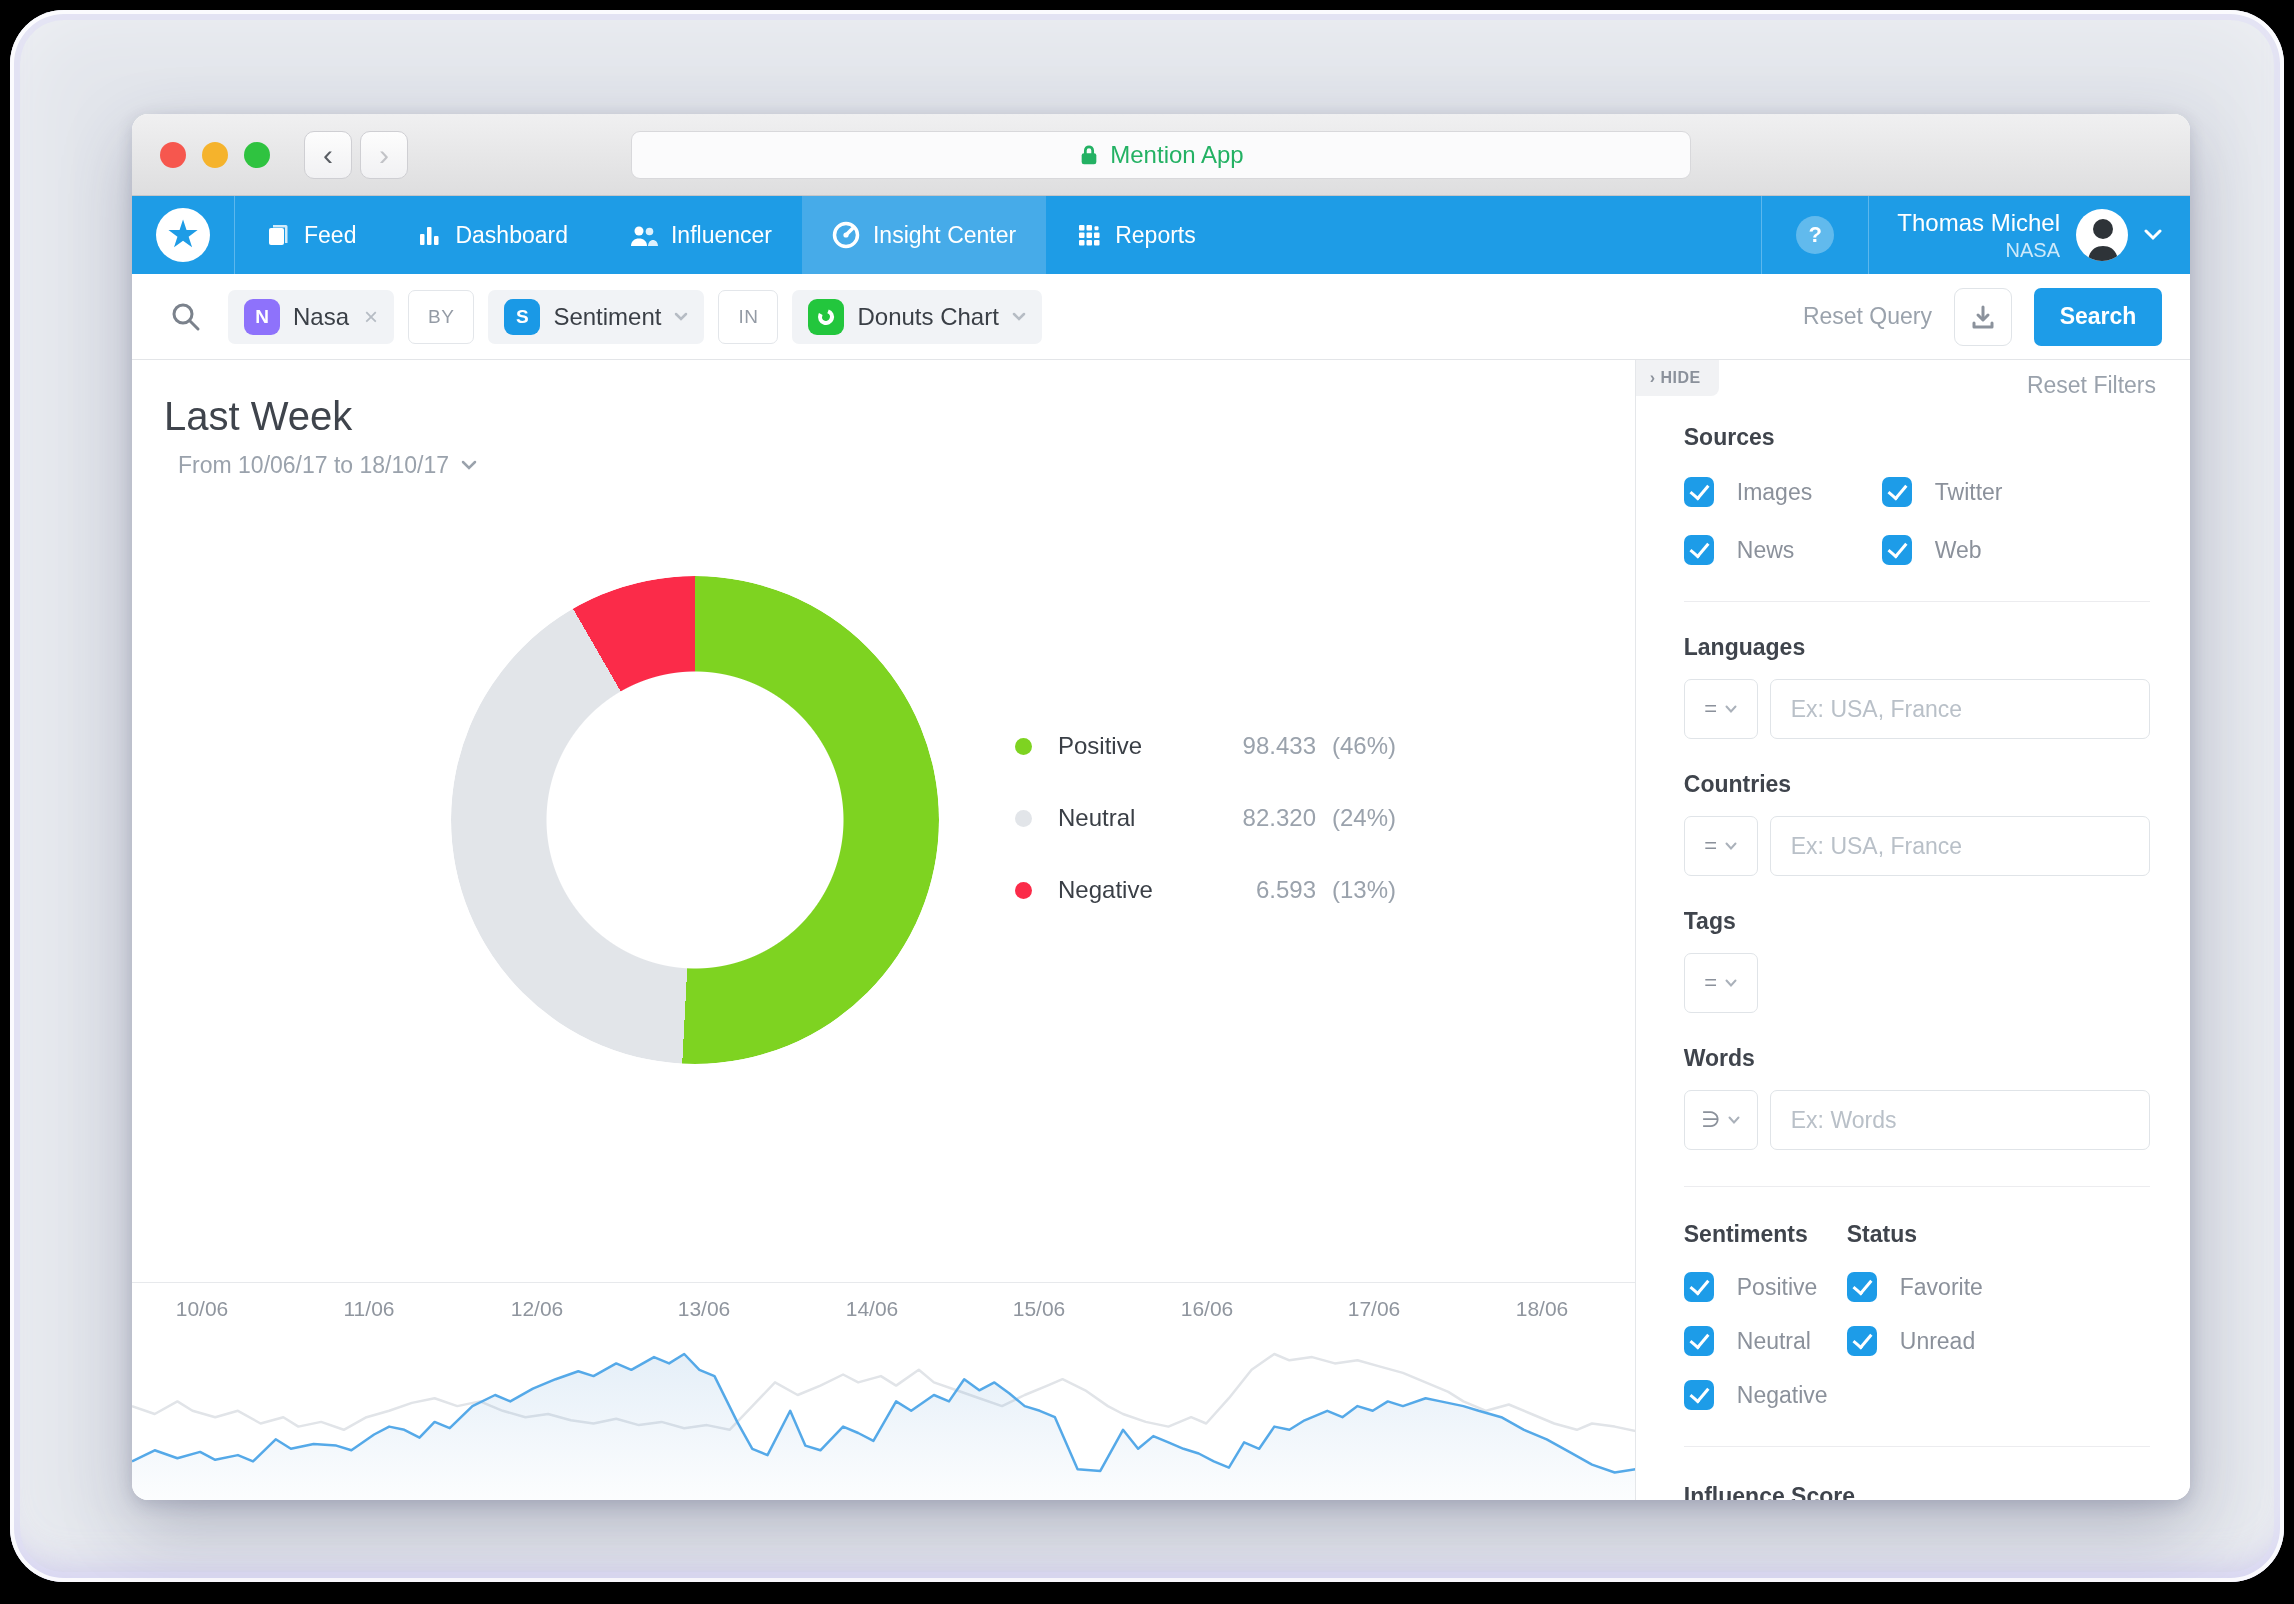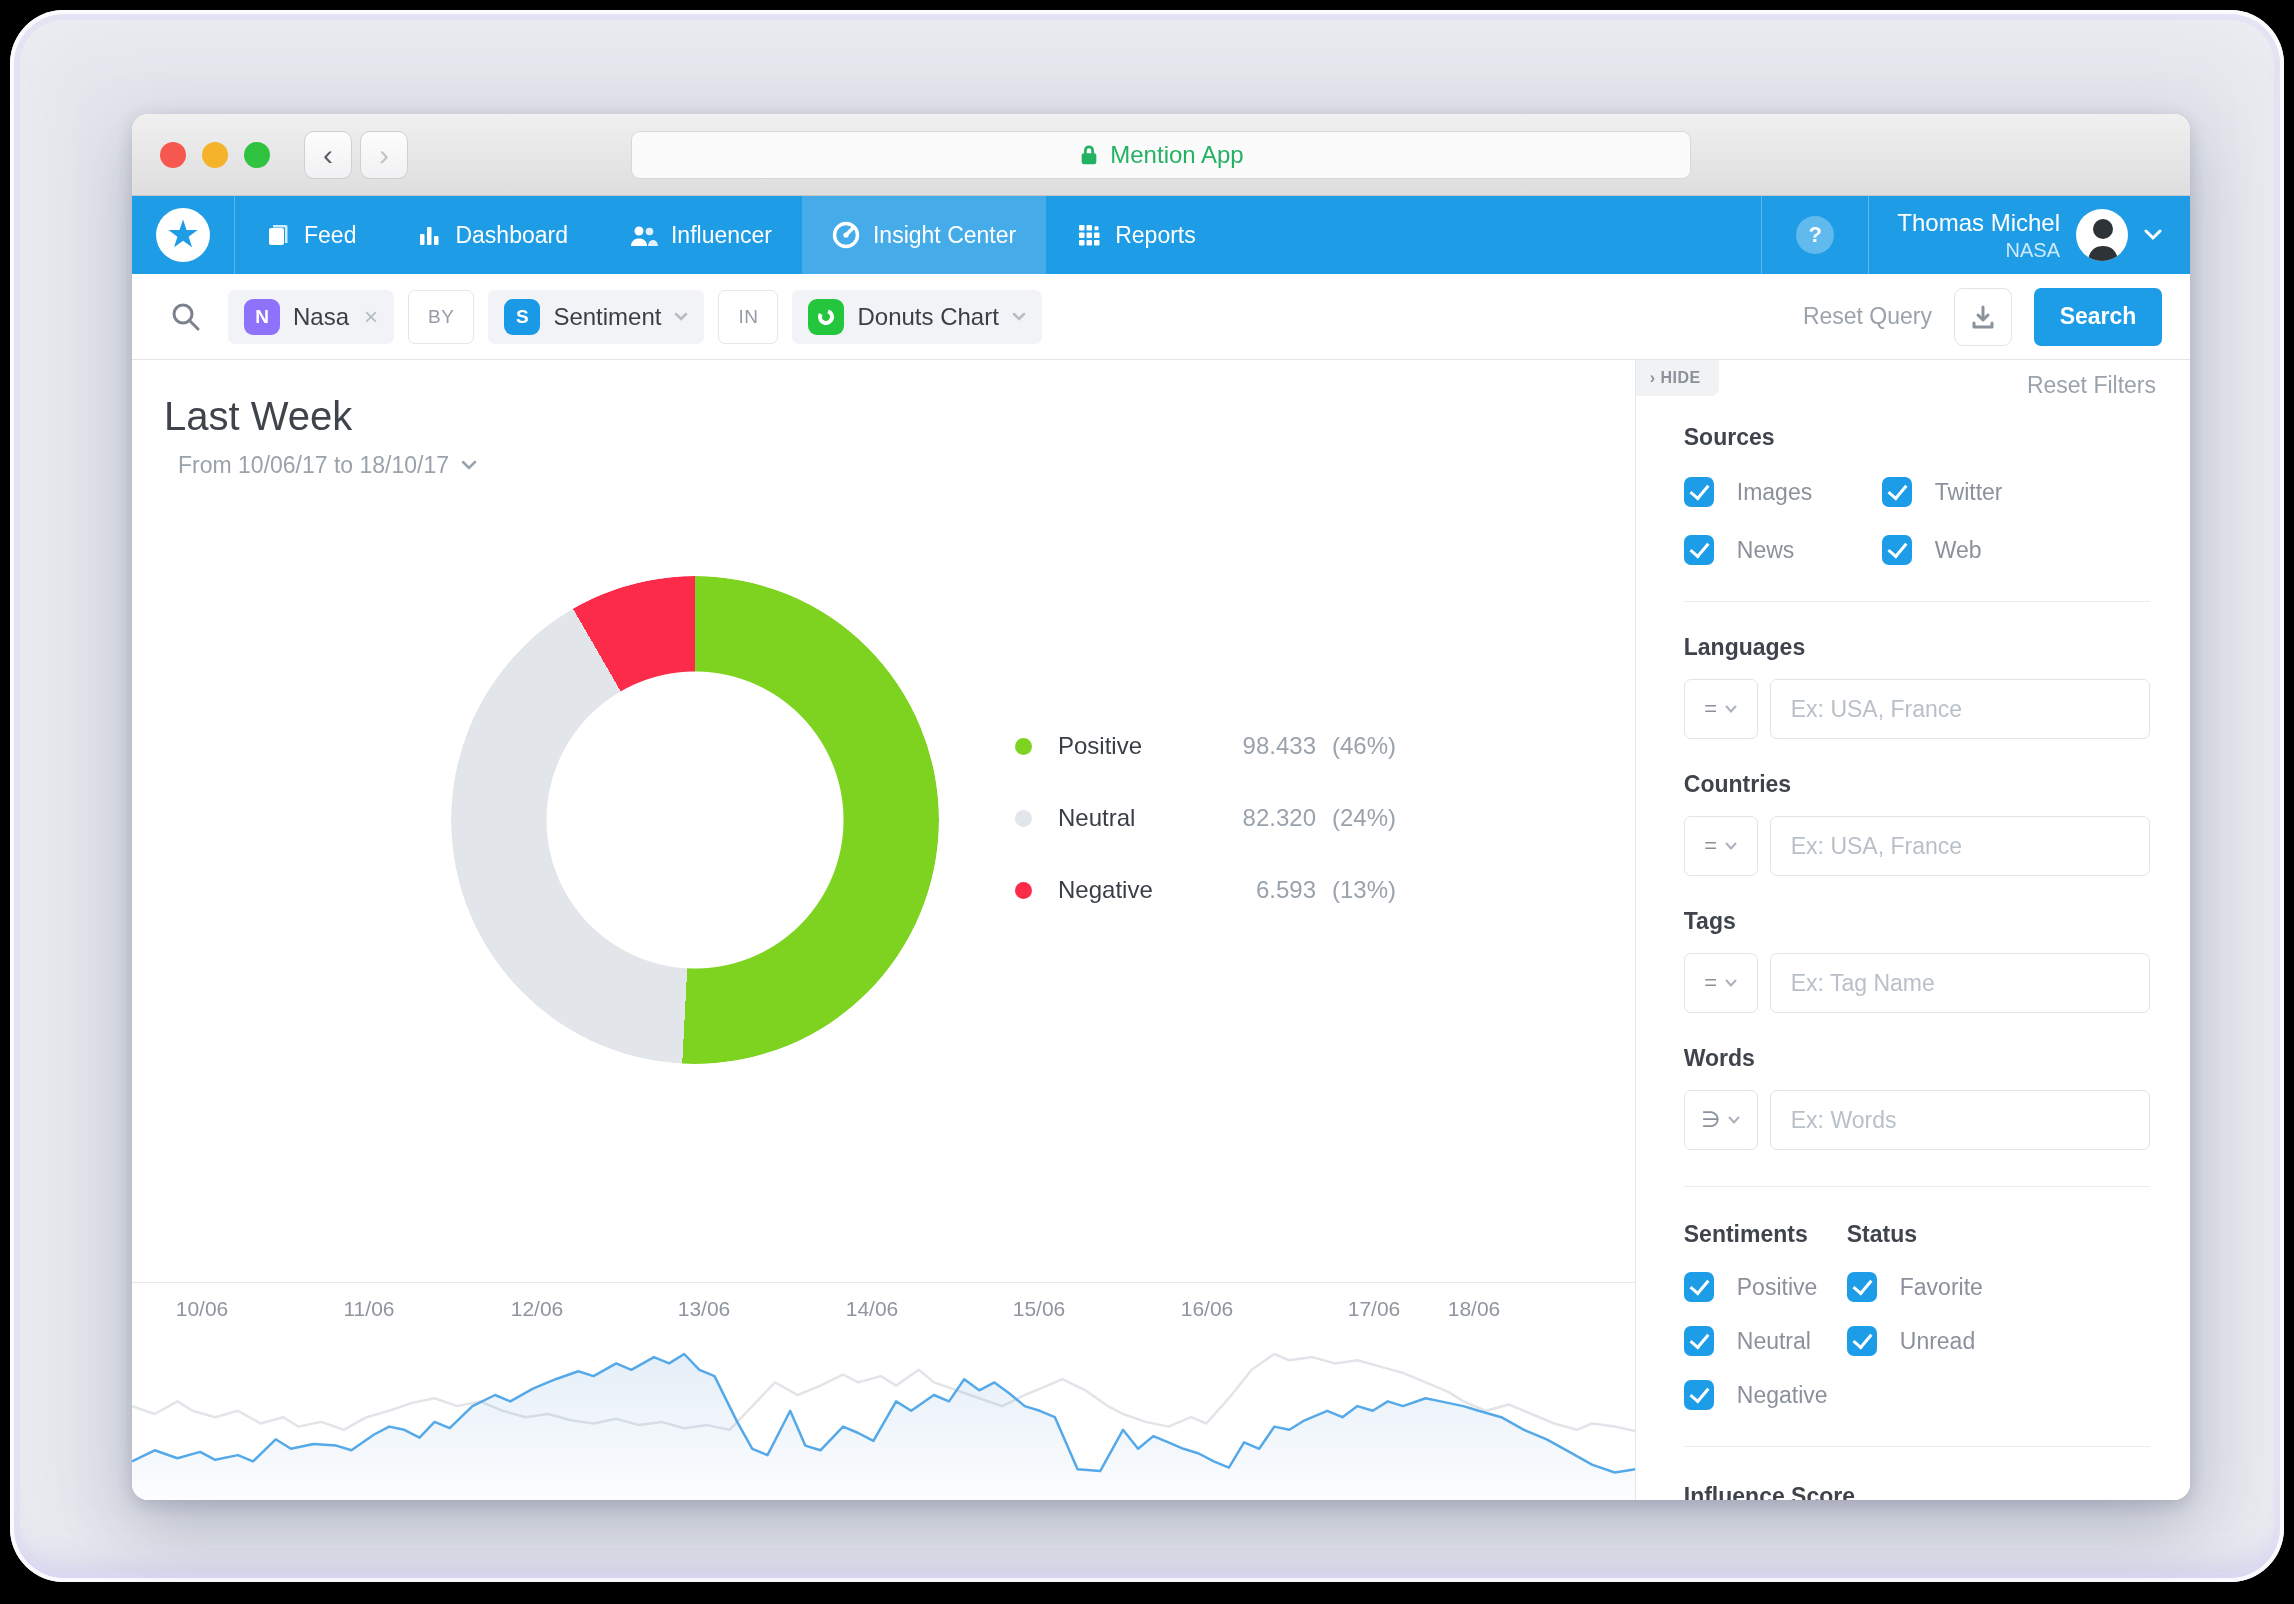--- a/index.html
+++ b/index.html
@@ -303,21 +303,21 @@
           <div class="timeline">
             <div class="dates">
               <span style="left:70px">10/06</span>
               <span style="left:237px">11/06</span>
               <span style="left:405px">12/06</span>
               <span style="left:572px">13/06</span>
               <span style="left:740px">14/06</span>
               <span style="left:907px">15/06</span>
               <span style="left:1075px">16/06</span>
               <span style="left:1242px">17/06</span>
-              <span style="left:1342px">18/06</span>
+              <span style="left:1410px">18/06</span>
             </div>
             <svg class="tl-chart" id="tl-chart" viewBox="0 0 1513 178" preserveAspectRatio="none">
               <defs>
                 <linearGradient id="blueFill" x1="0" y1="0" x2="0" y2="1">
                   <stop offset="0" stop-color="rgba(110,165,215,0.18)"></stop>
                   <stop offset="1" stop-color="rgba(110,165,215,0.02)"></stop>
                 </linearGradient>
               </defs>
             <polyline points="0.0,83.1 22.7,91.0 45.4,78.4 60.5,87.8 83.2,94.2 105.9,87.8 128.6,100.5 151.3,94.2 166.4,103.6 189.1,98.9 211.8,106.8 234.5,94.2 257.2,87.8 279.9,79.9 302.6,75.2 325.3,83.1 348.0,78.4 370.7,87.8 393.4,94.2 416.1,91.0 438.8,97.3 461.5,100.5 484.2,95.7 506.9,102.1 529.5,98.9 552.2,105.2 574.9,102.1 597.6,106.8 620.3,83.1 643.0,59.4 665.7,72.0 688.4,62.6 711.1,51.5 726.2,59.4 748.9,53.1 764.1,62.6 786.8,46.8 801.9,59.4 824.6,67.3 847.3,75.2 870.0,83.1 892.7,72.0 915.4,62.6 930.5,56.2 953.2,67.3 975.9,83.1 991.0,91.0 1013.7,98.9 1036.4,103.6 1059.1,94.2 1074.2,100.5 1096.9,75.2 1119.6,46.8 1142.3,31.0 1157.4,37.3 1180.1,34.1 1202.8,40.4 1225.5,37.3 1248.2,43.6 1270.9,49.9 1293.6,59.4 1316.3,68.9 1331.4,78.4 1354.1,87.8 1376.8,81.5 1399.5,91.0 1422.2,100.5 1444.9,106.8 1460.0,100.5 1482.7,103.6 1513.0,110.0" fill="none" stroke="#e1e4e8" stroke-width="2.5" stroke-linejoin="round"></polyline>
                 <path d="M0.0,138.4 L22.7,127.3 L45.4,135.2 L68.1,128.9 L83.2,136.8 L105.9,132.1 L121.0,138.4 L143.7,116.3 L158.9,125.8 L181.6,121.0 L204.3,122.6 L219.4,127.3 L242.1,111.5 L257.2,103.6 L272.3,106.8 L287.5,114.7 L302.6,98.9 L317.7,105.2 L340.4,83.1 L363.1,72.0 L378.3,78.4 L400.9,65.7 L423.6,56.2 L446.3,48.3 L461.5,53.1 L484.2,40.4 L499.3,46.8 L522.0,34.1 L537.1,40.4 L552.2,31.0 L567.4,46.8 L582.5,53.1 L605.2,98.9 L620.3,125.8 L635.5,132.1 L658.2,87.8 L673.3,122.6 L688.4,127.3 L711.1,103.6 L726.2,110.0 L741.4,117.9 L764.1,78.4 L779.2,87.8 L801.9,72.0 L817.0,78.4 L832.2,56.2 L847.3,67.3 L862.4,59.4 L877.5,70.5 L892.7,83.1 L907.8,87.8 L922.9,94.2 L945.6,146.3 L968.3,147.9 L991.0,106.8 L1006.1,125.8 L1021.3,113.1 L1036.4,119.4 L1051.5,125.8 L1066.7,130.5 L1081.8,138.4 L1096.9,144.7 L1112.1,119.4 L1127.2,125.8 L1142.3,103.6 L1157.4,106.8 L1172.6,97.3 L1195.3,87.8 L1210.4,94.2 L1225.5,83.1 L1240.7,87.8 L1255.8,78.4 L1270.9,83.1 L1293.6,75.2 L1308.7,78.4 L1331.4,83.1 L1346.6,87.8 L1369.3,94.2 L1392.0,106.8 L1414.7,116.3 L1437.3,128.9 L1460.0,141.6 L1482.7,149.5 L1513.0,144.7 L1513,178 L0,178 Z" fill="url(#blueFill)" stroke="none"></path>
@@ -381,21 +381,20 @@
 
             <div class="fgroup">
               <div class="sec-title">Tags</div>
               <div class="frow">
                 <div class="opsel">
                   <span>=</span>
                   <svg width="12" height="9" viewBox="0 0 12 9">
                       <polyline points="1.5,1.5 6,6.5 10.5,1.5" fill="none" stroke="#aab1ba" stroke-width="2" stroke-linecap="round"></polyline>
                     </svg>
                 </div>
-                <input class="finput" placeholder="Ex: Tag Name" style="">
               </div>
             </div>
 
             <div class="fgroup">
               <div class="sec-title">Words</div>
               <div class="frow">
                 <div class="opsel">
                   <span>∋</span>
                   <svg width="12" height="9" viewBox="0 0 12 9">
                       <polyline points="1.5,1.5 6,6.5 10.5,1.5" fill="none" stroke="#aab1ba" stroke-width="2" stroke-linecap="round"></polyline>

